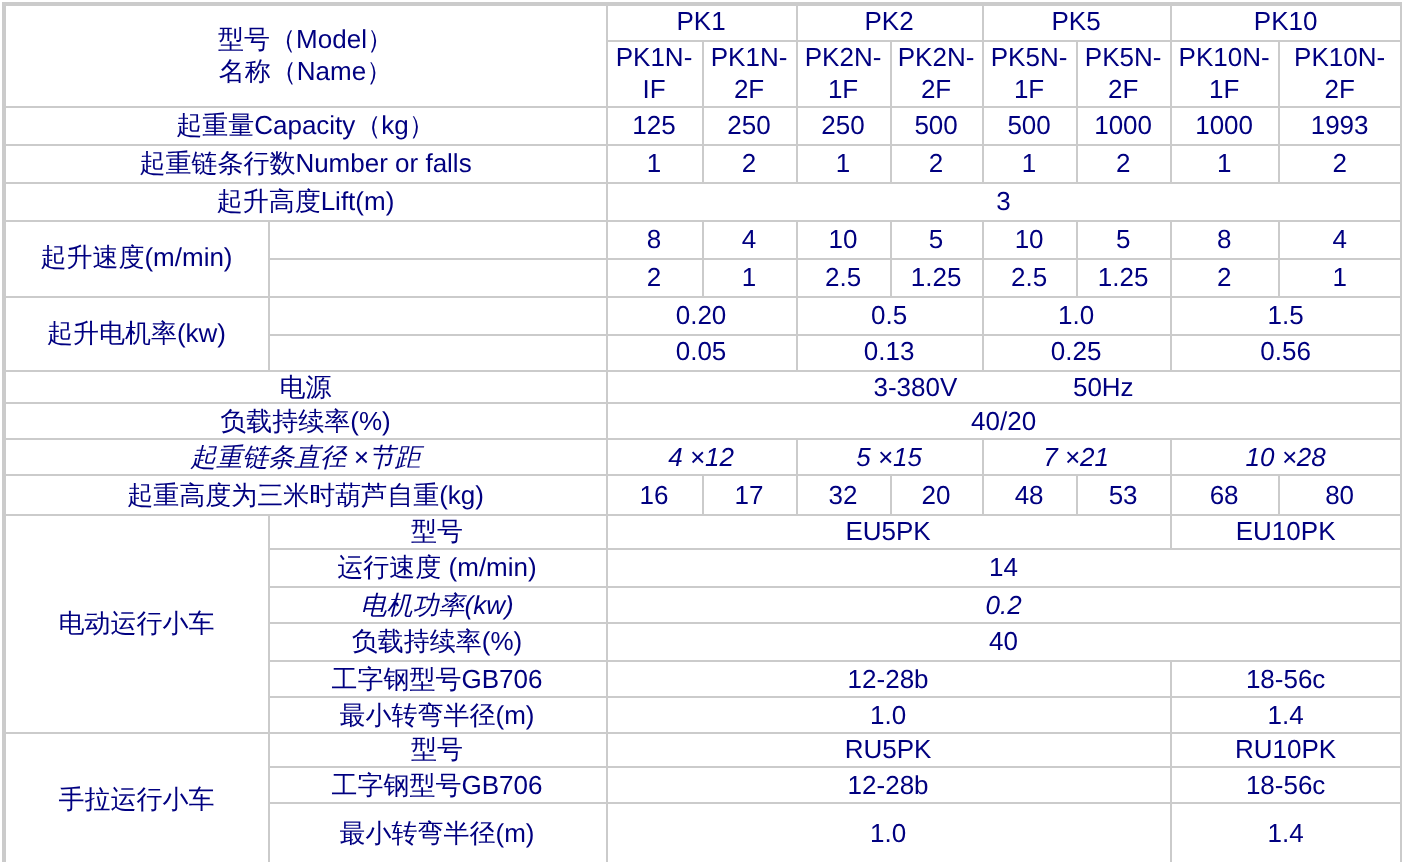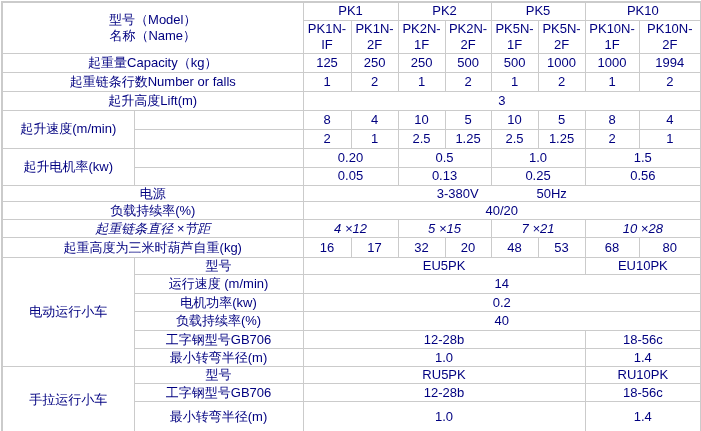--- a/index.html
+++ b/index.html
@@ -87,21 +87,21 @@
         </tr>
         <tr style="height: 19px;">
           <td colspan="2" class="label">起重量Capacity（kg）</td>
           <td>125</td>
           <td>250</td>
           <td>250</td>
           <td>500</td>
           <td>500</td>
           <td>1000</td>
           <td>1000</td>
-          <td>1994</td>
+          <td>1993</td>
         </tr>
         <tr style="height: 19px;">
           <td colspan="2" class="label">起重链条行数Number or falls</td>
           <td>1</td>
           <td>2</td>
           <td>1</td>
           <td>2</td>
           <td>1</td>
           <td>2</td>
           <td>1</td>
@@ -178,21 +178,21 @@
         <tr style="height: 17px;">
           <td rowspan="6" class="label">电动运行小车</td>
           <td class="label">型号</td>
           <td colspan="6">EU5PK</td>
           <td colspan="2">EU10PK</td>
         </tr>
         <tr style="height: 19px;">
           <td class="label">运行速度 (m/min)</td>
           <td colspan="8">14</td>
         </tr>
-        <tr style="height: 18px;">
+        <tr style="height: 18px; font-style: italic;">
           <td class="label">电机功率(kw)</td>
           <td colspan="8">0.2</td>
         </tr>
         <tr style="height: 19px;">
           <td class="label">负载持续率(%)</td>
           <td colspan="8">40</td>
         </tr>
         <tr style="height: 18px;">
           <td class="label">工字钢型号GB706</td>
           <td colspan="6">12-28b</td>

